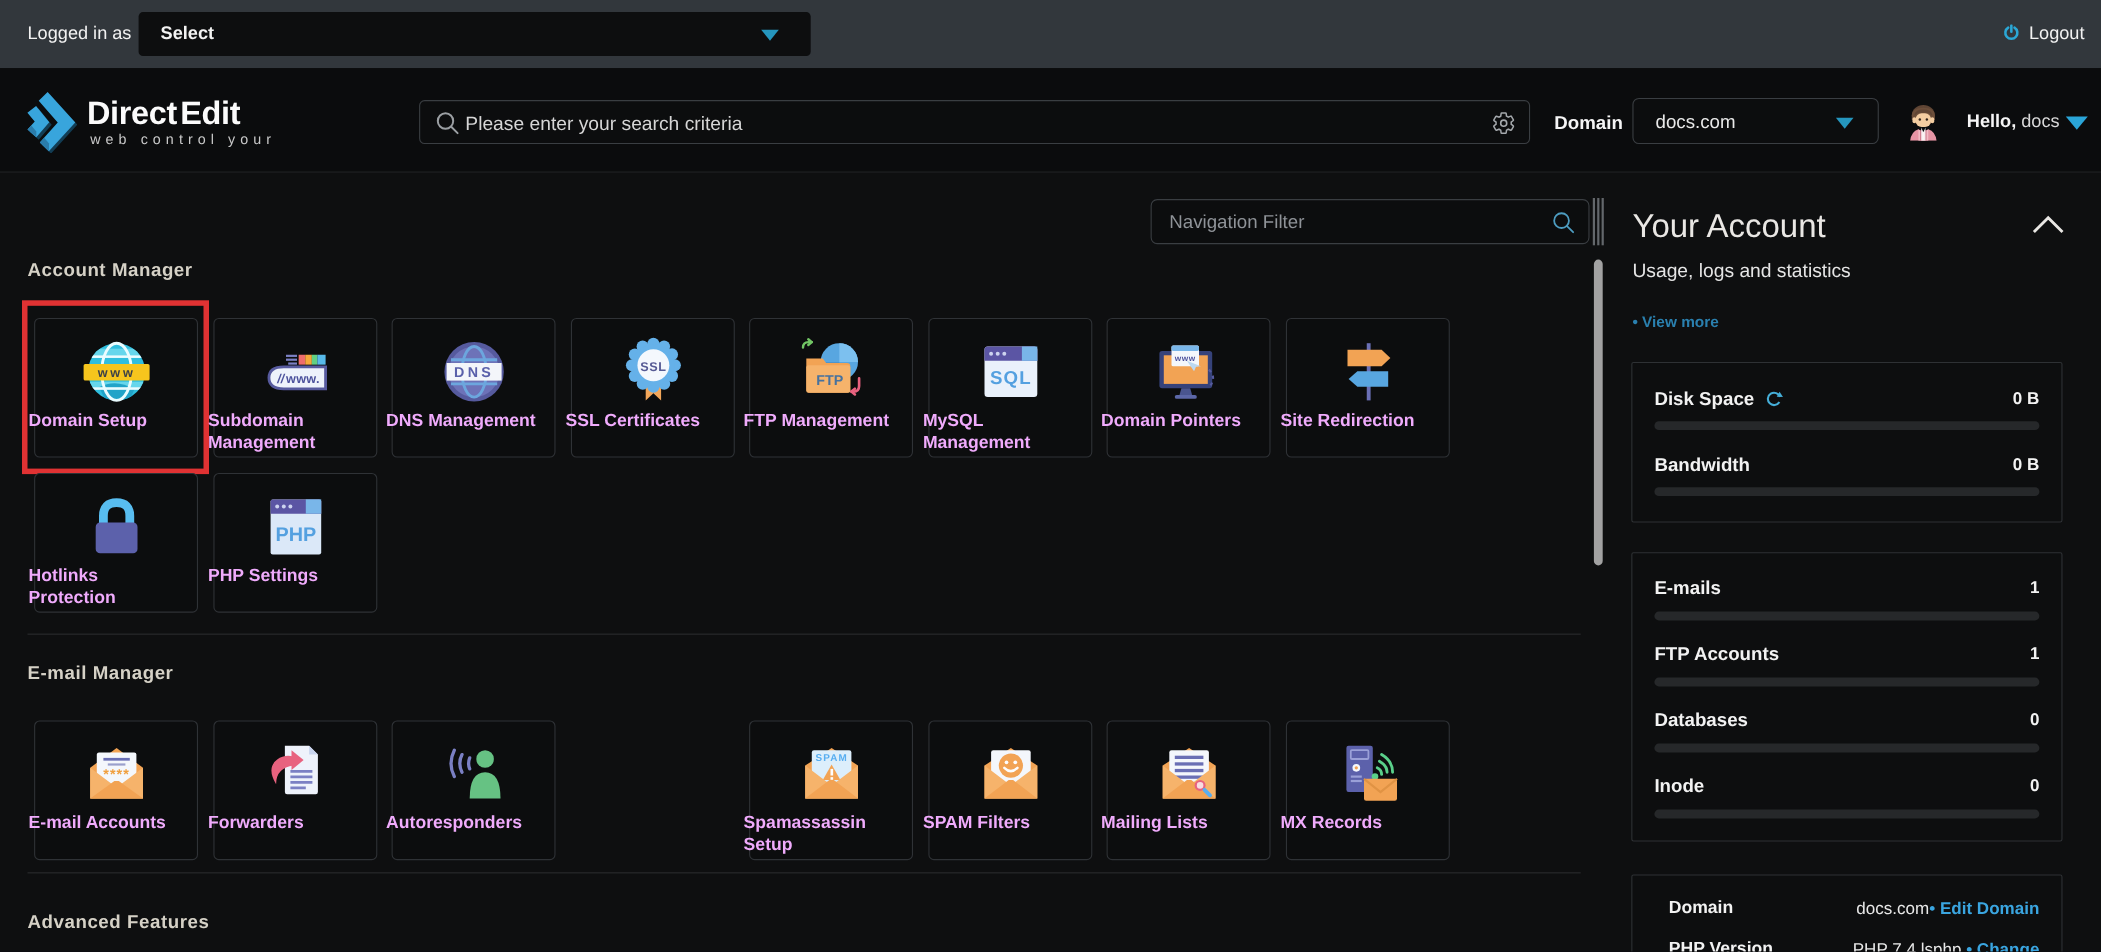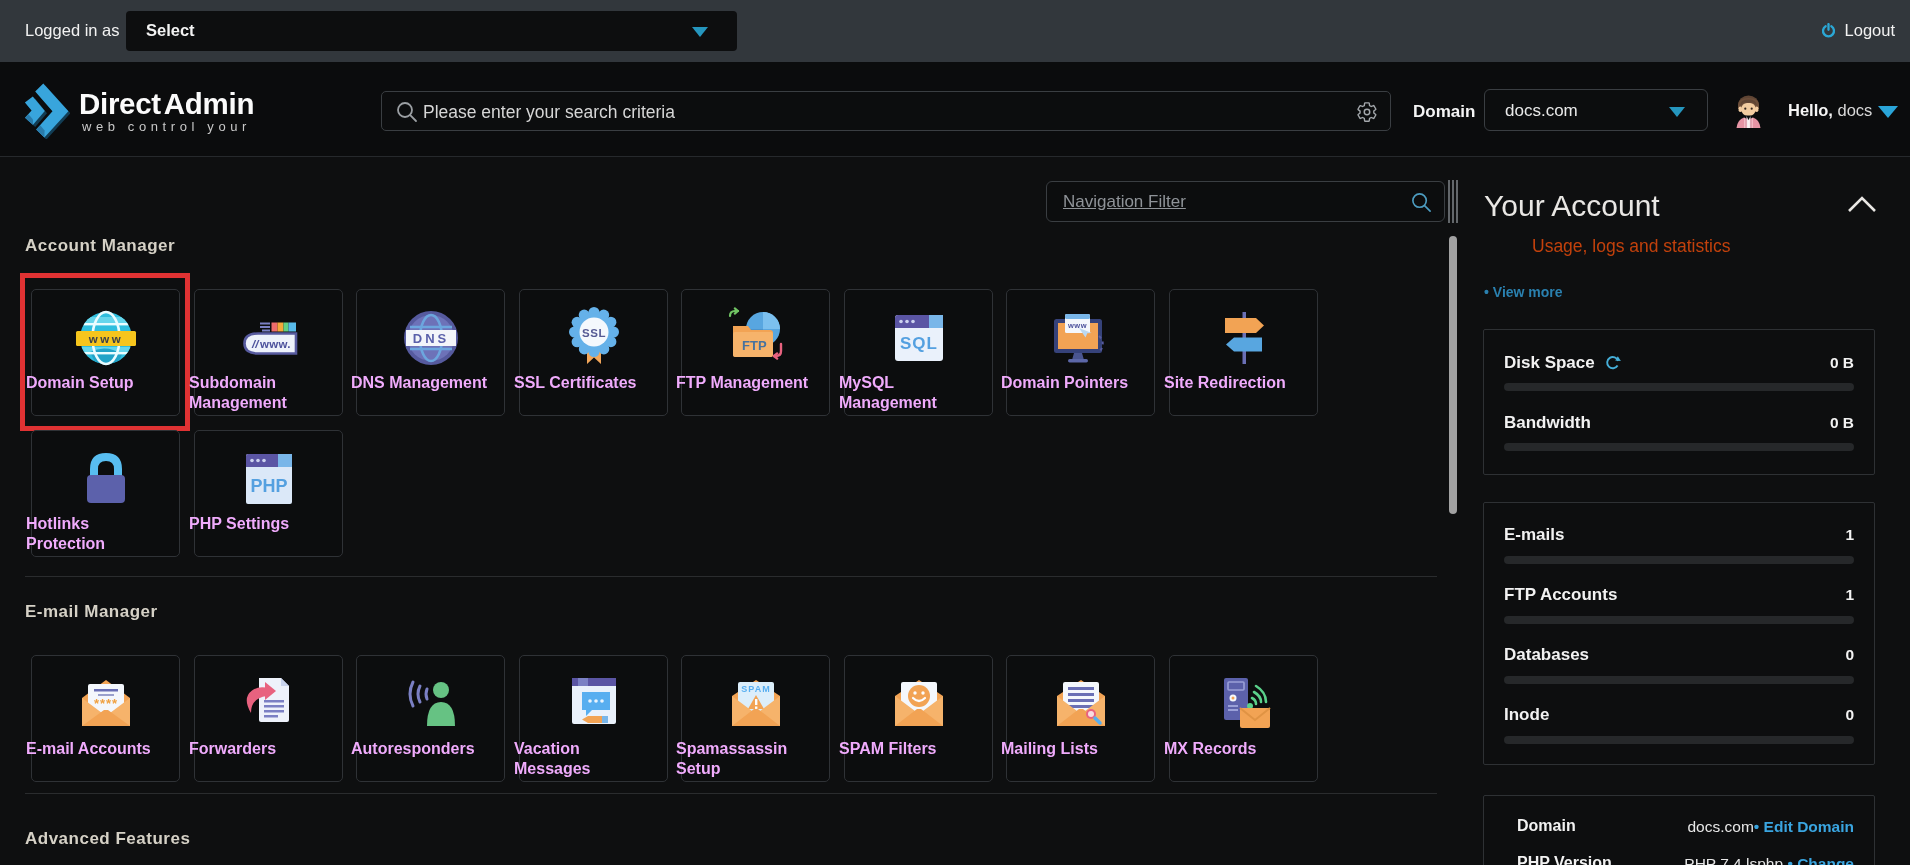--- a/index.html
+++ b/index.html
@@ -27,27 +27,27 @@
   
   #content { position:absolute; left:0; top:157px; width:1910px; height:708px; background:#0e0f10; }
   .sec { position:absolute; font-size:17px; font-weight:700; color:#d5d1c6; letter-spacing:0.5px; }
   .hr { position:absolute; left:25px; width:1412px; height:1px; background:#2a2c2e; }
   .card { position:absolute; width:149px; height:127px; background:#0c0d0e; border:1px solid #2f3236; border-radius:5px; }
   .card .ic { position:absolute; left:50%; top:16px; transform:translateX(-50%); }
   .card .lb { position:absolute; left:-6px; right:-6px; top:83px; text-align:left; font-size:16px; line-height:19.5px; font-weight:700; color:#f0abfc; }
   #redbox { position:absolute; left:20px; top:116px; width:170px; height:158px; border:5px solid #e03233; }
   
   #navfilter { position:absolute; left:1046px; top:24px; width:399px; height:41px; border:1px solid #3a3e42; border-radius:6px; background:#0c0d0e; }
-  #navfilter .ph { position:absolute; left:16px; top:10px; font-size:17px; color:#8f9398;text-decoration:underline; }
+  #navfilter .ph { position:absolute; left:16px; top:10px; font-size:17px; color:#8f9398; }
   #handle { position:absolute; left:1448px; top:23px; width:11px; height:43px; }
   #handle div { position:absolute; top:0; width:2px; height:43px; background:#63676b; }
   #scrollthumb { position:absolute; left:1449px; top:79px; width:8px; height:278px; background:#a2a2a2; border-radius:4px; }
   
   #sb-title { position:absolute; left:1484px; top:32px; font-size:30px; color:#e9e7e4; font-weight:400; }
-  #sb-sub { position:absolute; left:1484px; top:79px; font-size:17.5px; color:#c2410c;margin-left:48px; }
+  #sb-sub { position:absolute; left:1484px; top:79px; font-size:17.5px; color:#e5e5e5; }
   #sb-more { position:absolute; left:1484px; top:127px; font-size:14px; font-weight:700; color:#2a80af; }
   .sb-card { position:absolute; left:1483px; width:392px; border:1px solid #2e3134; border-radius:2px; background:#0d0e0f; }
   .srow { position:absolute; left:20px; right:20px; height:20px; }
   .srow .nm { position:absolute; left:0; top:0; font-size:17px; font-weight:700; color:#f2f2f2; }
   .srow .vl { position:absolute; right:0; top:1px; font-size:15.5px; font-weight:700; color:#f2f2f2; }
   .pbar { position:absolute; left:20px; right:20px; height:8px; border-radius:4px; background:#26282a; }
   .drow .nm { font-size:16px; font-weight:700; color:#f2f2f2; }
   .drow { position:absolute; left:33px; right:20px; height:20px; }
   .drow .vl { position:absolute; right:0; top:1px; font-size:15.5px; color:#e8e8e8; }
   .blue { color:#3aa5e0; font-weight:700; }
@@ -69,21 +69,21 @@
 </div>
 <div id="header">
   <svg id="logo" width="49" height="60" viewBox="0 0 49 60" style="position:absolute;left:21px;top:17px;">
     <polygon points="11.8,17.4 23.8,32.1 12,45.8 4,38.8 10.6,31.5 3.9,23.6" fill="#123d54" transform="translate(2.2,2.2)"></polygon>
     <polygon points="22.3,4.6 47.4,32.3 23.4,58.6 15.2,50.5 31.5,32.3 14.2,12.6" fill="#123d54" transform="translate(2,2)"></polygon>
     <polygon points="11.8,17.4 23.8,32.1 12,45.8 4,38.8 10.6,31.5 3.9,23.6" fill="#38a5dc"></polygon>
     <polygon points="4,38.8 12,45.8 12,40.5 7.5,35.2" fill="#2a7cab"></polygon>
     <polygon points="22.3,4.6 47.4,32.3 23.4,58.6 15.2,50.5 31.5,32.3 14.2,12.6" fill="#38a5dc"></polygon>
     <polygon points="15.2,50.5 23.4,58.6 23.6,51.5 19.2,46.2" fill="#2a7cab"></polygon>
   </svg>
-  <div id="logoname">Direct<span style="margin-left:3px;">Admin</span></div>
+  <div id="logoname">Direct<span style="margin-left:3px;">Edit</span></div>
   <div id="logosub">web control your</div>
   <div id="searchbox">
     <svg width="24" height="24" viewBox="0 0 24 24" style="position:absolute;left:13px;top:8px;">
       <circle cx="10" cy="10" r="7" fill="none" stroke="#9b9fa3" stroke-width="1.8"></circle>
       <line x1="15.2" y1="15.2" x2="21" y2="21" stroke="#9b9fa3" stroke-width="1.8" stroke-linecap="round"></line>
     </svg>
     <span class="ph">Please enter your search criteria</span>
     <svg width="22" height="22" viewBox="0 0 24 24" style="position:absolute;right:12px;top:9px;">
       <path fill="#a4a8ac" d="M12 8.2a3.8 3.8 0 1 0 0 7.6 3.8 3.8 0 0 0 0-7.6zm0 6a2.2 2.2 0 1 1 0-4.4 2.2 2.2 0 0 1 0 4.4z"></path>
       <path fill="#a4a8ac" d="M19.4 13.0c.04-.32.07-.65.07-1s-.03-.68-.07-1l2.1-1.65a.5.5 0 0 0 .12-.64l-2-3.46a.5.5 0 0 0-.61-.22l-2.48 1a7.3 7.3 0 0 0-1.73-1l-.37-2.64A.5.5 0 0 0 13.93 2h-4a.5.5 0 0 0-.5.42l-.37 2.65a7.3 7.3 0 0 0-1.73 1l-2.48-1a.5.5 0 0 0-.6.22l-2 3.46a.5.5 0 0 0 .12.64L4.46 11c-.04.32-.06.65-.06 1s.02.68.06 1l-2.1 1.65a.5.5 0 0 0-.12.64l2 3.46c.12.22.39.3.6.22l2.49-1c.53.4 1.11.75 1.73 1l.37 2.64c.04.25.25.43.5.43h4c.25 0 .46-.18.5-.42l.37-2.65a7.3 7.3 0 0 0 1.72-1l2.49 1c.22.09.48 0 .6-.22l2-3.46a.5.5 0 0 0-.12-.64l-2.09-1.65z" fill-opacity="0.0"></path>
@@ -295,34 +295,20 @@
       </div>
   <div class="card" style="left:356px;top:498px;">
         <div class="ic"><svg width="64" height="64" viewBox="0 0 64 64">
             <path d="M14 10 Q8 22 14 34" stroke="#7b80c4" stroke-width="3" fill="none" stroke-linecap="round"></path>
             <path d="M21 14 Q17 22 21 30" stroke="#7b80c4" stroke-width="3" fill="none" stroke-linecap="round"></path>
             <path d="M28 17 Q26 22 28 27" stroke="#7b80c4" stroke-width="3" fill="none" stroke-linecap="round"></path>
             <circle cx="42" cy="18" r="8" fill="#66c283"></circle>
             <path d="M28 54 Q28 30 42 30 Q56 30 56 54 Z" fill="#66c283"></path>
           </svg></div>
         <div class="lb">Autoresponders</div>
-      </div>
-  <div class="card" style="left:519px;top:498px;">
-        <div class="ic"><svg width="64" height="64" viewBox="0 0 64 64">
-            <rect x="10" y="6" width="44" height="46" rx="2" fill="#eaf1fb"></rect>
-            <rect x="10" y="6" width="44" height="8" fill="#5b55a4"></rect>
-            <rect x="16" y="6" width="10" height="8" fill="#7b80c4"></rect>
-            <path d="M20 20 L48 20 L48 38 L30 38 L24 44 L24 38 L20 38 Z" fill="#58aef0"></path>
-            <circle cx="28" cy="29" r="1.8" fill="#eaf4fd"></circle>
-            <circle cx="34" cy="29" r="1.8" fill="#eaf4fd"></circle>
-            <circle cx="40" cy="29" r="1.8" fill="#eaf4fd"></circle>
-            <path d="M26 44 L44 44 L44 51 L26 51 L20 47.5 Z" fill="#f2a354"></path>
-            <rect x="40" y="44" width="6" height="7" fill="#79b6e9"></rect>
-          </svg></div>
-        <div class="lb">Vacation<br>Messages</div>
       </div>
   <div class="card" style="left:681px;top:498px;">
         <div class="ic"><svg width="64" height="64" viewBox="0 0 64 64">
             <path d="M8 24 L32 8 L56 24 L56 54 L8 54 Z" fill="#f2a354"></path>
             <rect x="14" y="10" width="36" height="32" rx="2" fill="#dceefb"></rect>
             <text x="32" y="20" font-family="Liberation Sans" font-size="9" font-weight="bold" fill="#58aef0" text-anchor="middle" letter-spacing="1">SPAM</text>
             <path d="M32 23 l8 14 l-16 0 Z" fill="#f2a354"></path>
             <rect x="31" y="27" width="2.4" height="6" fill="#fdfdfd"></rect>
             <rect x="31" y="34.5" width="2.4" height="2.4" fill="#fdfdfd"></rect>
             <path d="M8 24 L32 42 L56 24 L56 54 L8 54 Z" fill="#f6b36b"></path>

